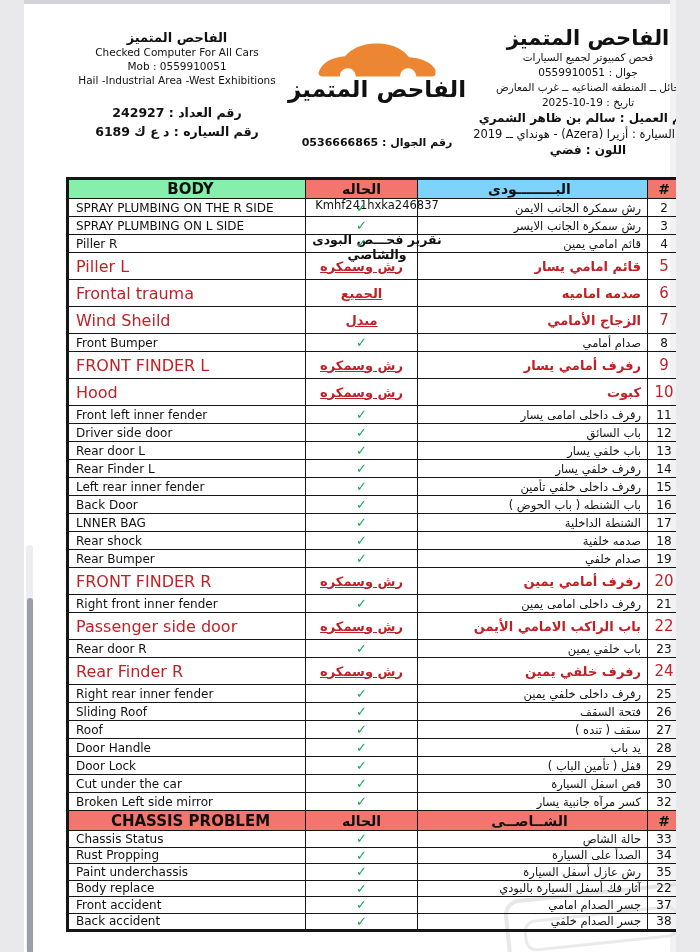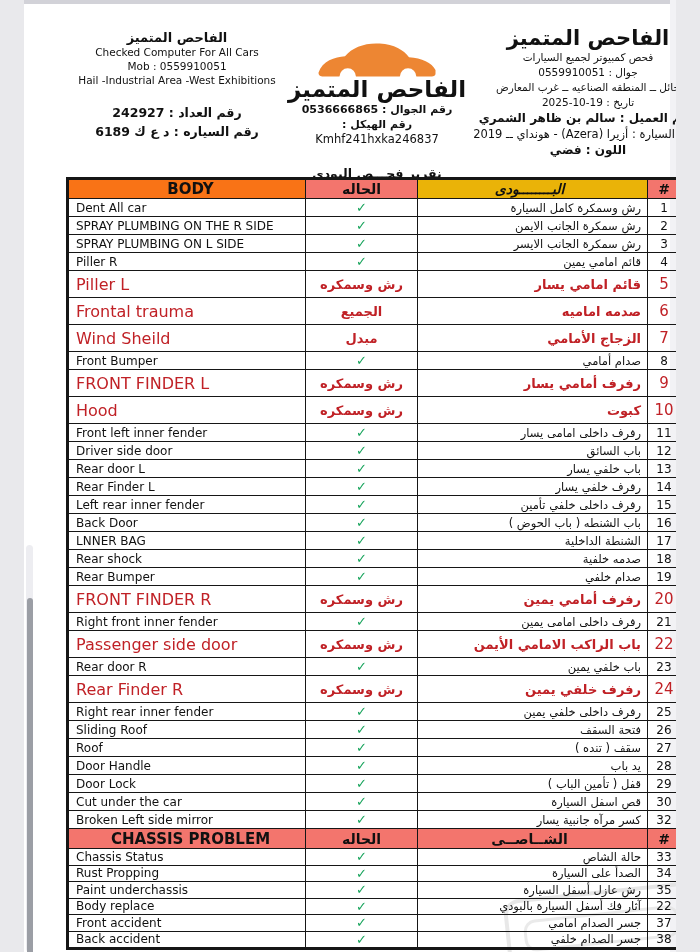--- a/index.html
+++ b/index.html
@@ -20,21 +20,21 @@
 
   
   .header { position:absolute; top:24px; left:44px; width:640px; display:flex; }
   .hl { width:218px; text-align:center; padding-top:6px; }
   .hl .ar-title { font-size:13px; font-weight:bold; direction:rtl; }
   .hl .en-line { font-size:10.5px; line-height:14px;text-align:center; }
   .hl .nums { margin-top:16px; direction:rtl; font-size:12.5px; font-weight:bold; line-height:19px; }
   .hc { width:182px; text-align:center; }
   .logo-car { display:block; margin:14px auto 0; }
   .logo-text { font-size:23px; font-weight:bold; letter-spacing:-1px; margin-top:-6px; direction:rtl; }
-  .hc .line { direction:rtl; font-size:11px; line-height:15px; }
+  .hc .line { direction:rtl; font-size:11px; line-height:15px;margin-top:33px; }
   .hc .line b { font-size:11px; }
   .hc .vin { font-size:11.5px; direction:ltr; }
   .hc .report-title { margin-top:20px; font-size:12.5px; font-weight:bold; direction:rtl; }
   .hr-block { width:240px; text-align:center; direction:rtl; padding-top:2px; }
   .hr-block .big-title { font-size:21px; font-weight:bold; }
   .hr-block .sub { font-size:10.5px; line-height:15px; }
   .hr-block .cust { font-size:11.5px; line-height:16px; }
   .hr-block .cust b { font-size:12px; }
 
   
@@ -46,21 +46,21 @@
   tr.section-header .c-en { font-size:15px; }
   tr.row { height:18px; }
   tr.row.red { height:27px; }
   tr.chassis { height:16.5px; }
   .c-en { text-align:left; padding-left:7px; font-size:12px; }
   .c-st { text-align:center; font-size:12px; }
   .c-ar { text-align:right; direction:rtl; padding-right:6px; font-size:11.5px; }
   .c-num { text-align:center; font-size:12px; }
   tr.red .c-en { font-size:16px; color:var(--red); }
   tr.red .c-ar { font-size:13px; color:var(--red); font-weight:bold; }
-  tr.red .c-st { font-size:13px; color:var(--red); font-weight:bold; }
+  tr.red .c-st { font-size:13px; color:var(--red); font-weight:bold;text-decoration:underline; }
   tr.red .c-num { font-size:15px; color:var(--red); }
   .chk { font-weight:bold; font-size:13px; }
 </style>
 </head>
 <body>
 
 <div class="page">
 
   <div class="edge-top"></div>
   <div class="edge-right"></div>
@@ -109,30 +109,24 @@
 
   <table class="report-table">
     <colgroup>
       <col style="width:238px">
         <col style="width:112px">
         <col style="width:230px">
         <col style="width:34px">
     </colgroup>
     <tbody>
         <tr class="section-header">
-          <td class="c-en" style="background: #f97316; text-align: center;">BODY</td>
+          <td class="c-en" style="background: #86efac; text-align: center;">BODY</td>
           <td class="c-st" style="background: rgb(243, 117, 109); text-align: center;">الحاله</td>
-          <td class="c-ar" style="background: #eab308; text-align: center; font-style: italic;">البــــــــودى</td>
+          <td class="c-ar" style="background: #7dd3fc; text-align: center;">البــــــــودى</td>
           <td class="c-num" style="background: rgb(243, 117, 109); text-align: center;">#</td>
-        </tr>
-        <tr class="row">
-          <td class="c-en">Dent All car</td>
-          <td class="c-st"><span class="chk" style="color: rgb(24, 164, 92);">✓</span></td>
-          <td class="c-ar">رش وسمكرة كامل السيارة</td>
-          <td class="c-num">1</td>
         </tr>
         <tr class="row">
           <td class="c-en">SPRAY PLUMBING ON THE R SIDE</td>
           <td class="c-st"><span class="chk" style="color: rgb(24, 164, 92);">✓</span></td>
           <td class="c-ar">رش سمكرة الجانب الايمن</td>
           <td class="c-num">2</td>
         </tr>
         <tr class="row">
           <td class="c-en">SPRAY PLUMBING ON L SIDE</td>
           <td class="c-st"><span class="chk" style="color: rgb(24, 164, 92);">✓</span></td>

